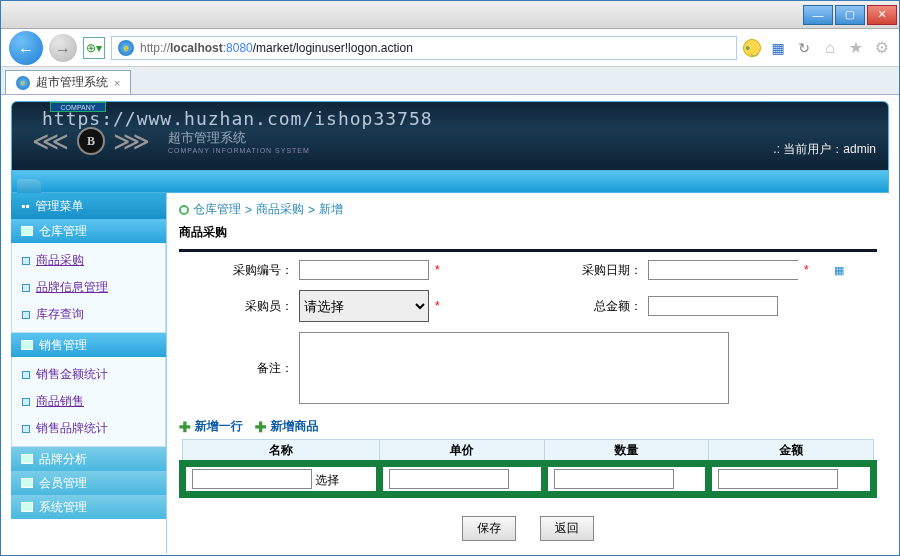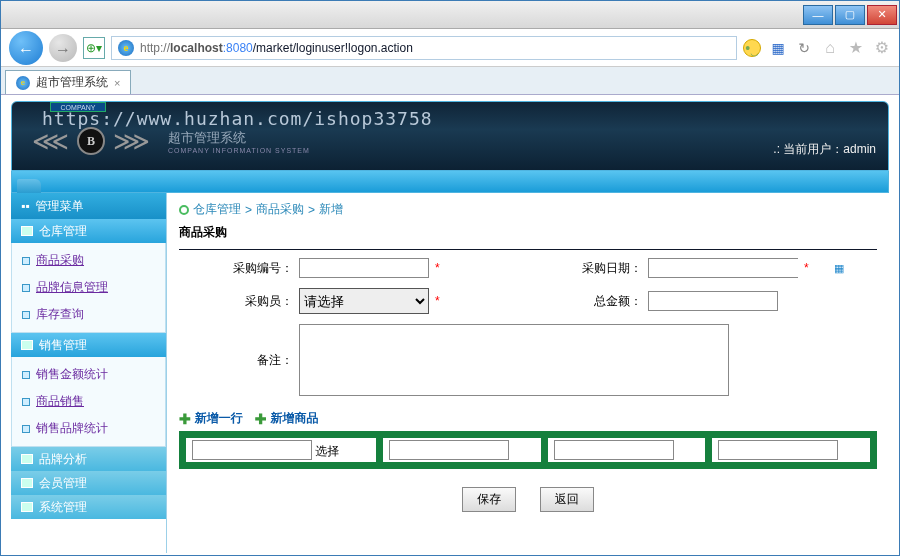--- a/index.html
+++ b/index.html
@@ -38,26 +38,26 @@
 .grp-hdr.dim { background: linear-gradient(#7acde8, #4ab8e0); }
 .grp-hdr .ico { width: 12px; height: 10px; background: #cfe; border: 1px solid #fff; }
 .sublist { background: #f4fbfe; border: 1px solid #bfe0f0; border-top: none; padding: 4px 0; }
 .subitem { display: flex; align-items: center; gap: 6px; padding: 5px 10px; color: #6a2aa0; cursor: pointer; }
 .subitem .sq { width: 8px; height: 8px; border: 1px solid #3a98c8; background: #cfeeff; }
 .subitem[data-vis="true"] { text-decoration: underline; }
 .main { flex: 1; background: #fff; padding: 8px 12px; }
 .crumb { color: #2a88b8; font-size: 12px; margin-bottom: 6px; display: flex; align-items: center; gap: 4px; }
 .crumb .dot { width: 10px; height: 10px; border-radius: 50%; border: 2px solid #4abc60; }
 .section-title { font-weight: bold; margin: 4px 0 8px 0; }
-.form { border-top: 1px solid #0f172a; padding-top: 8px; }
+.form { border-top: 3px solid #0f172a; padding-top: 8px; }
 .form-row { display: flex; margin-bottom: 10px; }
 .form-cell { display: flex; align-items: center; width: 50%; }
 .lbl { width: 120px; text-align: right; padding-right: 6px; }
 .inp { height: 20px; border: 1px solid #888; width: 130px; padding: 0 4px; }
-.sel { height: 26px; border: 1px solid #555; width: 130px; background: #eee; }
+.sel { height: 32px; border: 1px solid #555; width: 130px; background: #eee; }
 .date-wrap { display: flex; align-items: center; border: 1px solid #888; height: 20px; width: 150px; }
 .date-wrap input { border: none; flex: 1; height: 18px; padding: 0 4px; }
 .date-wrap .cal { width: 18px; color: #28c; font-size: 11px; text-align: center; }
 .req { color: red; margin-left: 6px; }
 .ta { width: 430px; height: 72px; border: 1px solid #888; resize: none; }
 .actions { margin: 14px 0 4px 0; display: flex; gap: 12px; }
 .actions a { color: #0a5aa8; font-weight: bold; text-decoration: none; display: flex; align-items: center; gap: 4px; }
 .actions .ico-add { color: #3a9a3a; font-size: 14px; }
 .grid { width: 100%; border-collapse: collapse; }
 .grid th { background: #eaf5fb; border: 1px solid #b8d8e8; height: 24px; font-weight: bold; }
@@ -232,20 +232,26 @@
           <span>新增一行</span>
         </a>
       <a href="#">
           <span class="ico-add">✚</span>
           <span>新增商品</span>
         </a>
     </div>
 
     <table class="grid">
       <tbody>
+          <tr>
+        <th>名称</th>
+        <th>单价</th>
+        <th>数量</th>
+        <th>金额</th>
+      </tr>
       <tr>
         <td><input style="width: 120px;"> <span>选择</span></td>
         <td><input style="width: 120px;"></td>
         <td><input style="width: 120px;"></td>
         <td><input style="width: 120px;"></td>
       </tr>
     </tbody>
       </table>
 
     <div class="btnrow">

